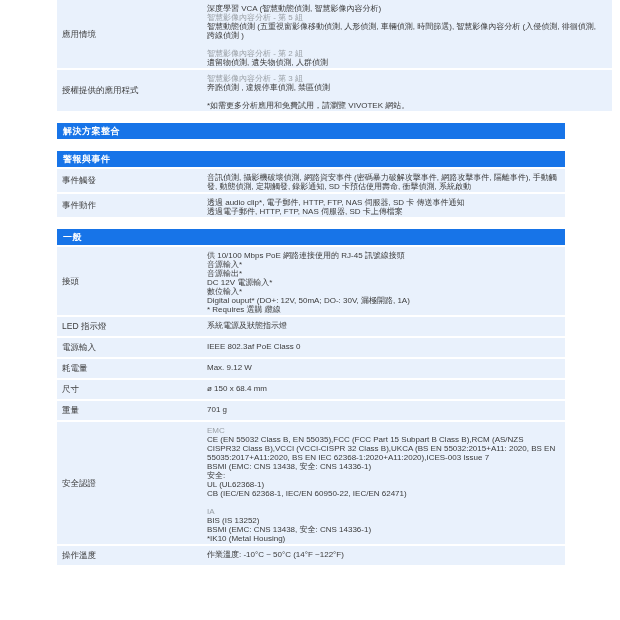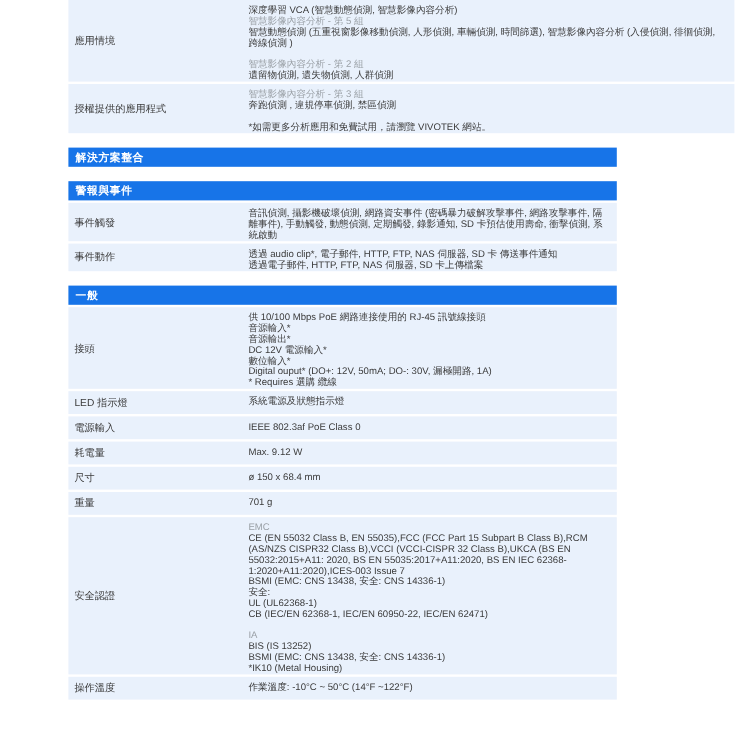--- a/index.html
+++ b/index.html
@@ -5,21 +5,21 @@
   html,body{margin:0;padding:0;}
   body{
     width:620px;height:620px;overflow:hidden;background:#ffffff;
     font-family:"Liberation Sans","DejaVu Sans",sans-serif;
     color:#3b3b3b;
     -webkit-font-smoothing:antialiased;
   }
   .sheet{padding-left:57px;padding-top:0;}
   .spec-table{margin-bottom:12px;}
   .spec-table.wide{width:555px;}
-  .spec-table.narrow{width:457px;}
+  .spec-table.narrow{width:508px;}
   .section-header{
     background:#1774e8;color:#ffffff;
     font-size:9px;font-weight:bold;
     height:16px;line-height:16px;
     padding-left:6px;margin-bottom:2px;
     letter-spacing:0.5px;
   }
   .spec-row{
     display:flex;background:#e9f1fc;
   }

